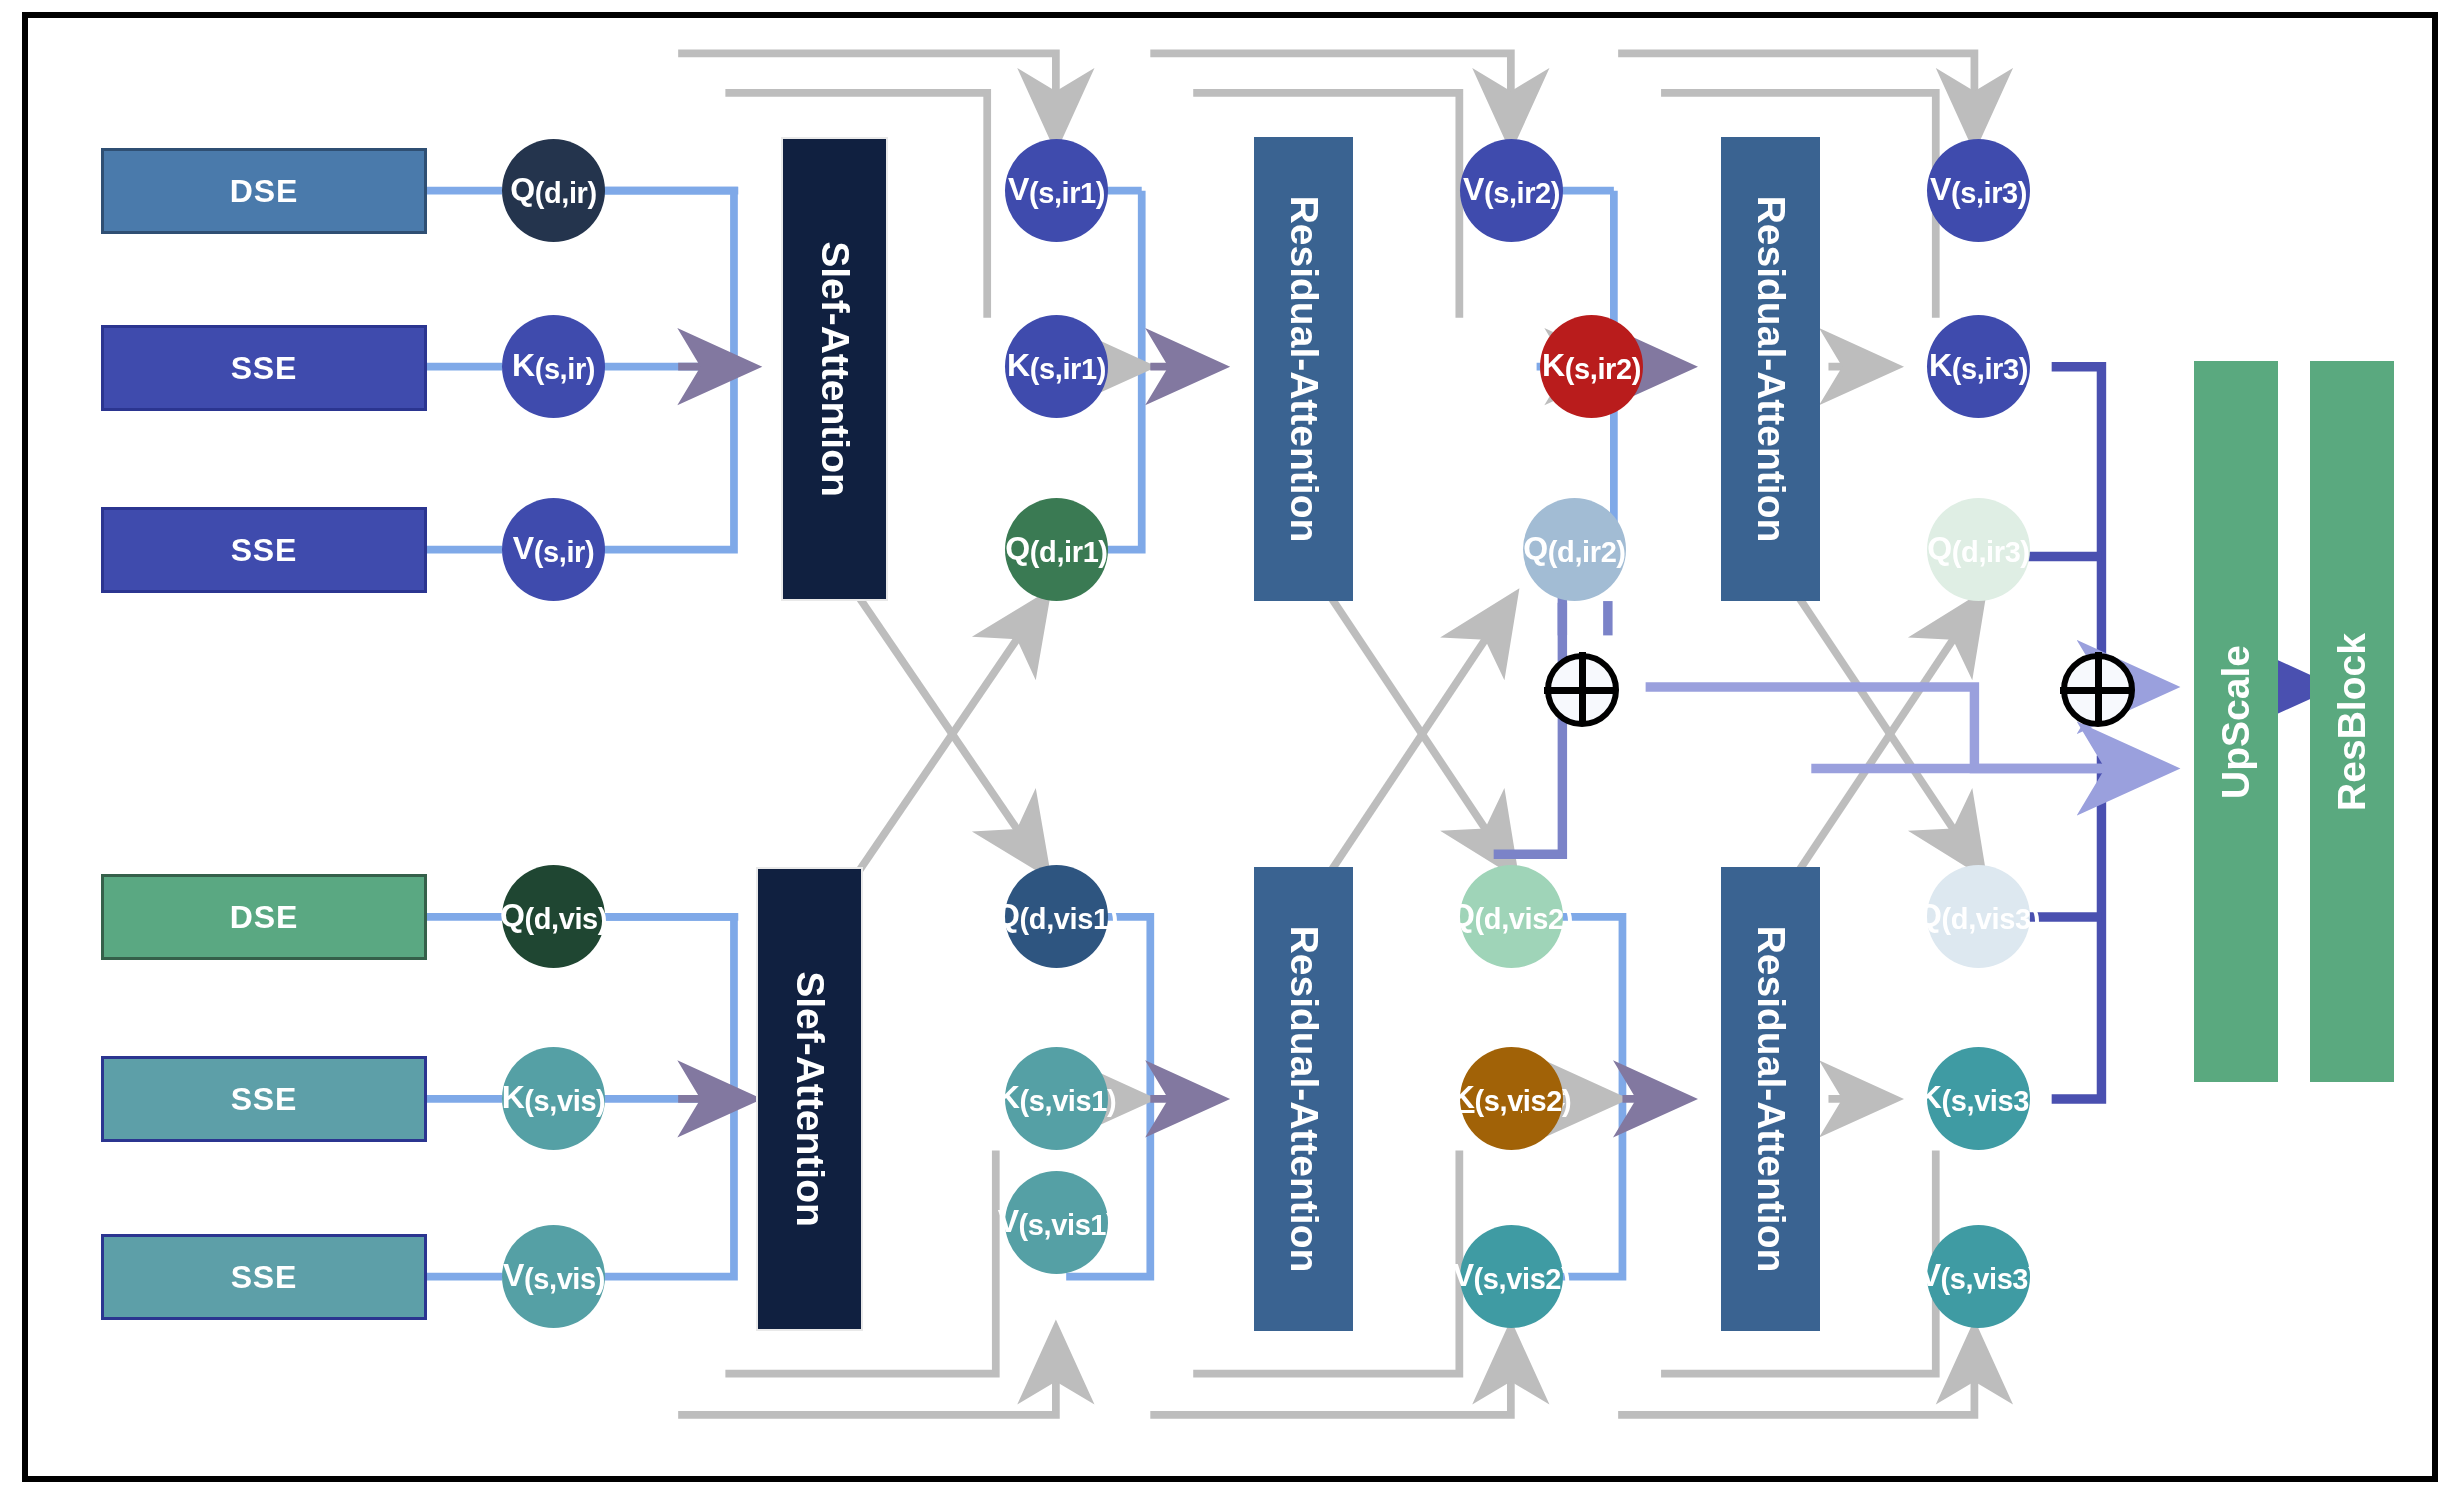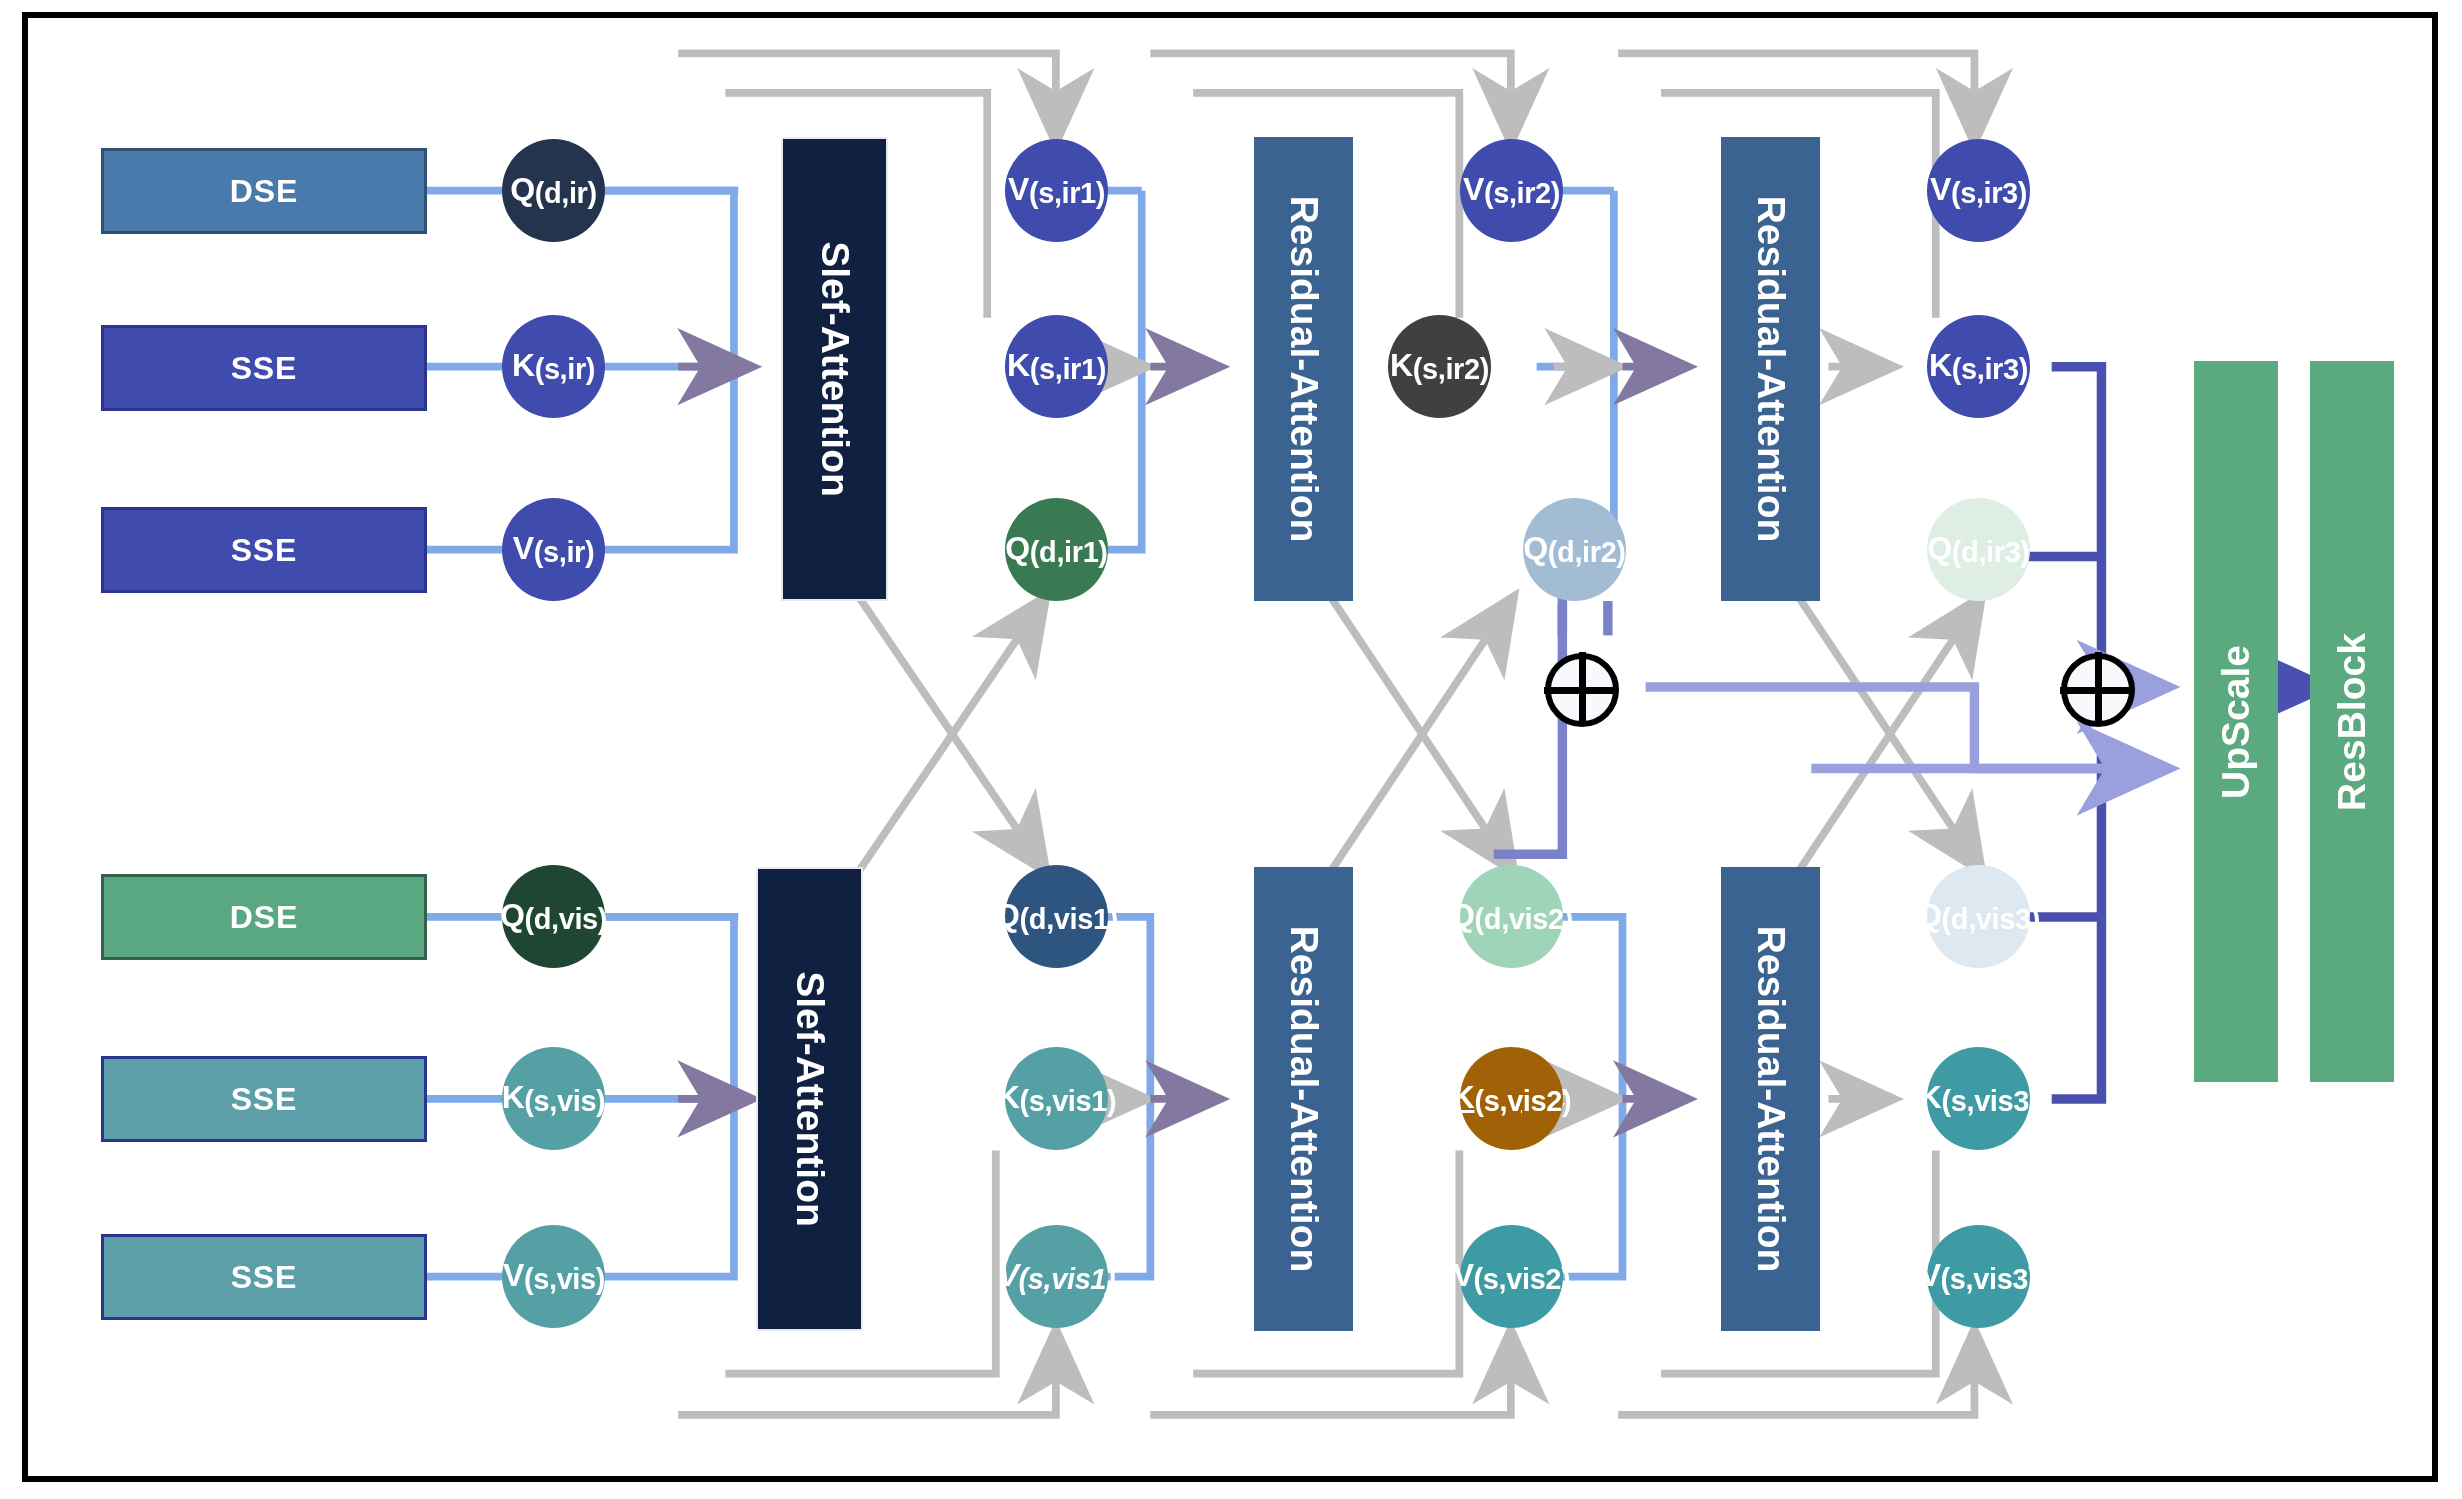--- a/index.html
+++ b/index.html
@@ -161,21 +161,21 @@
     <span class="lbl"><span>Q</span><sub>(d,ir1)</sub></span>
   </div>
 
   <div class="vbox down" style="left:1254px;top:137px;width:99px;height:464px;background:#3a6391;">
     <span class="vtxt">Residual-Attention</span>
   </div>
 
   <div class="node" style="left:1460px;top:139px;width:103px;height:103px;background:#3f4bad;">
     <span class="lbl"><span>V</span><sub>(s,ir2)</sub></span>
   </div>
-  <div class="node" style="left:1388px;top:315px;width:103px;height:103px;background:#404040;">
+  <div class="node" style="left:1540px;top:315px;width:103px;height:103px;background:#b91c1c;">
     <span class="lbl"><span>K</span><sub>(s,ir2)</sub></span>
   </div>
   <div class="node" style="left:1523px;top:498px;width:103px;height:103px;background:#a2bcd4;">
     <span class="lbl"><span>Q</span><sub>(d,ir2)</sub></span>
   </div>
 
   <div class="vbox down" style="left:1721px;top:137px;width:99px;height:464px;background:#3a6391;">
     <span class="vtxt">Residual-Attention</span>
   </div>
 
@@ -212,21 +212,21 @@
   <div class="vbox down" style="left:756px;top:867px;width:107px;height:464px;background:#102040;border:2.6px solid #e9e9e9;">
     <span class="vtxt">Slef-Attention</span>
   </div>
 
   <div class="node" style="left:1005px;top:865px;width:103px;height:103px;background:#2e5580;">
     <span class="lbl"><span>Q</span><sub>(d,vis1)</sub></span>
   </div>
   <div class="node" style="left:1005px;top:1047px;width:103px;height:103px;background:#55a0a5;">
     <span class="lbl"><span>K</span><sub>(s,vis1)</sub></span>
   </div>
-  <div class="node" style="left:1005px;top:1225px;width:103px;height:103px;background:#55a0a5;font-style:italic;">
+  <div class="node" style="left:1005px;top:1171px;width:103px;height:103px;background:#55a0a5;">
     <span class="lbl"><span>V</span><sub>(s,vis1)</sub></span>
   </div>
 
   <div class="vbox down" style="left:1254px;top:867px;width:99px;height:464px;background:#3a6391;">
     <span class="vtxt">Residual-Attention</span>
   </div>
 
   <div class="node" style="left:1460px;top:865px;width:103px;height:103px;background:#9fd4b8;">
     <span class="lbl"><span>Q</span><sub>(d,vis2)</sub></span>
   </div>

